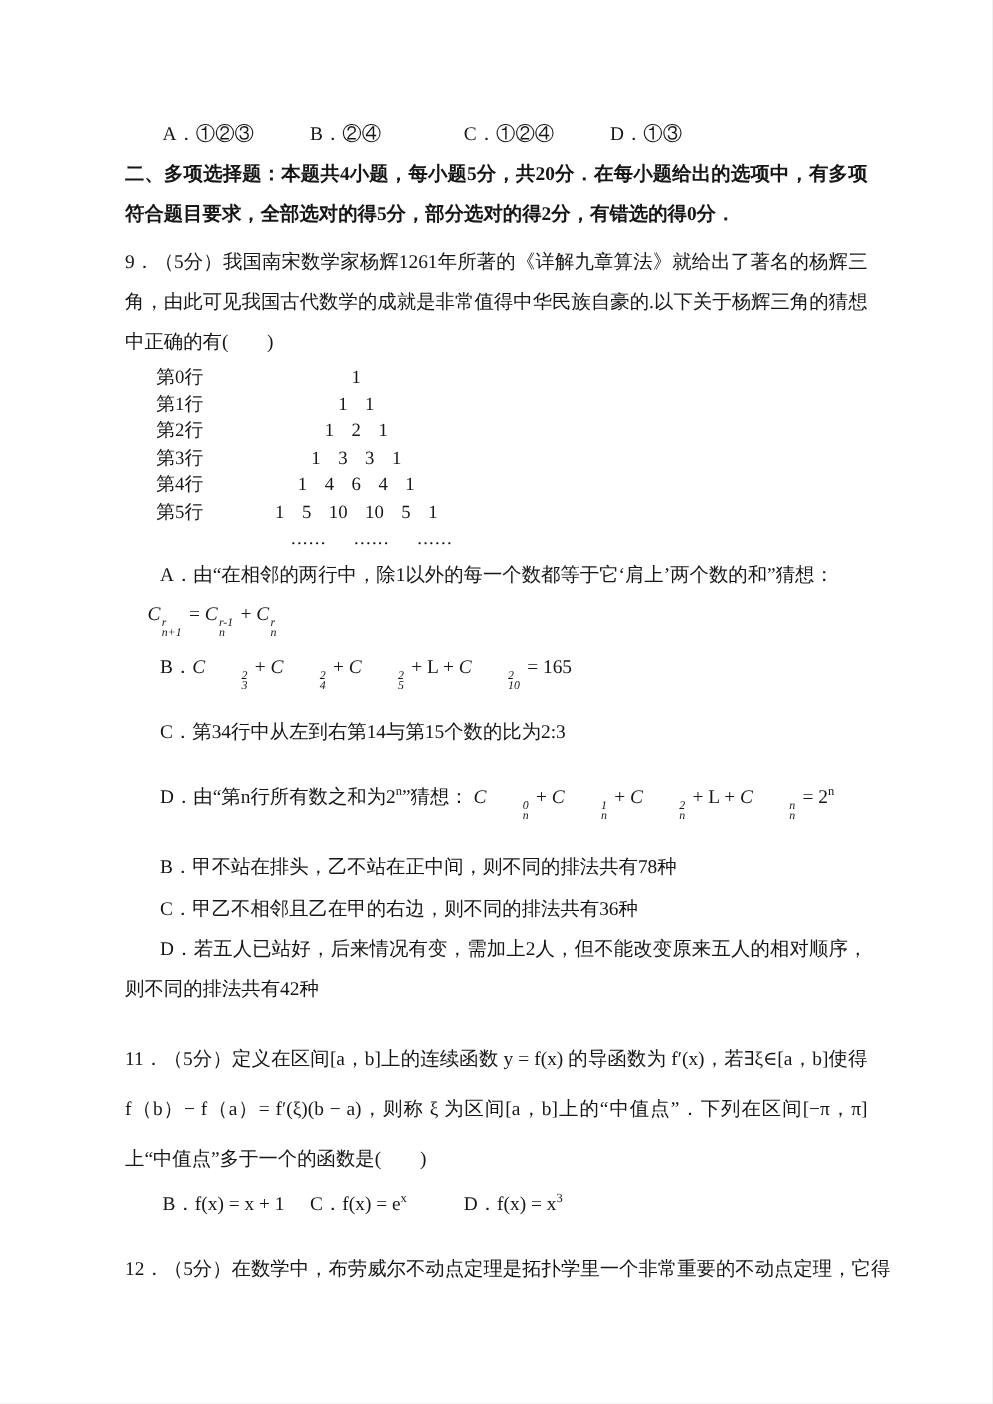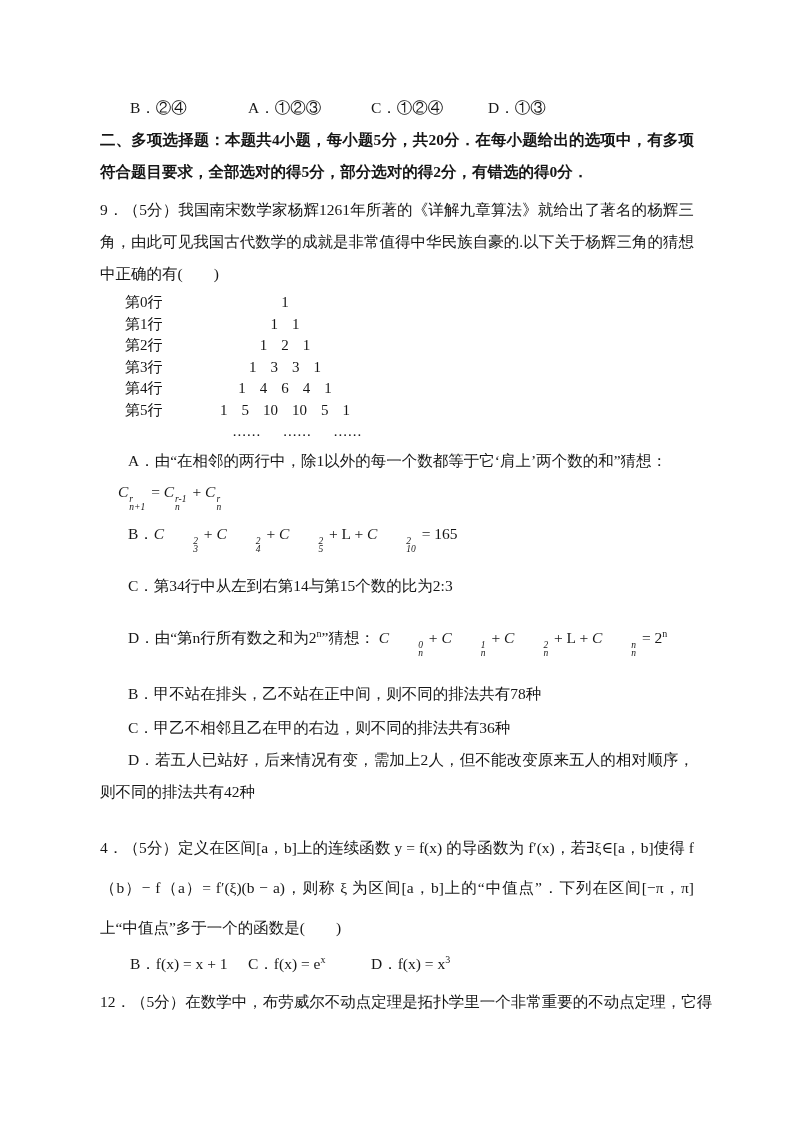--- a/index.html
+++ b/index.html
@@ -8,21 +8,21 @@
     box-sizing:border-box;padding:92px 100px 0 100px;
     font-family:"Liberation Serif","DejaVu Serif",serif;
     font-size:15.5px;line-height:32px;color:#161616;
     overflow:hidden;position:relative;
   }
   p{margin:0;text-align:justify;}
   .nowrap{white-space:nowrap;}
   .bold{font-weight:700;}
   .indent{text-indent:28px;}
   .mt2{margin-top:2px}.mt4{margin-top:20px}.mt6{margin-top:6px}
-  .mt8{margin-top:6px}.mt10{margin-top:10px}.mt12{margin-top:16px}
+  .mt8{margin-top:20px}.mt10{margin-top:10px}.mt12{margin-top:16px}
 
   .optrow{display:flex;padding-left:30px;white-space:nowrap;}
   .optrow > span:nth-child(1){width:118px;}
   .optrow > span:nth-child(2){width:123px;}
   .optrow > span:nth-child(3){width:117px;}
 
   .triangle{margin-top:2px;}
   .trow{position:relative;height:21.5px;line-height:21.5px;font-size:15px;}
   .tlabel{padding-left:25px;}
   .tvals{position:absolute;left:0;top:0;width:370px;text-align:center;}
@@ -38,22 +38,22 @@
     margin:0 2px 0 1px;text-align:left;
   }
   .fline{line-height:30px;padding-left:18px;}
 </style>
 </head>
 <body>
 
 <div class="page">
 
   <div class="optrow">
+    <span>A．①②③</span>
     <span>B．②④</span>
-    <span>A．①②③</span>
     <span>C．①②④</span>
     <span>D．①③</span>
   </div>
 
   <p class="bold">二、多项选择题：本题共4小题，每小题5分，共20分．在每小题给出的选项中，有多项符合题目要求，全部选对的得5分，部分选对的得2分，有错选的得0分．</p>
 
   <p class="mt6">9．（5分）我国南宋数学家杨辉1261年所著的《详解九章算法》就给出了著名的杨辉三角，由此可见我国古代数学的成就是非常值得中华民族自豪的.以下关于杨辉三角的猜想中正确的有(　　)</p>
 
   <div class="triangle">
     <div class="trow">
@@ -121,21 +121,21 @@
         <span>n</span>
       </span> + L  + <span class="cb">C</span><span class="ss">
         <span>n</span>
         <span>n</span>
       </span> = 2<sup>n</sup></p>
 
   <p class="mt4 indent nowrap">B．甲不站在排头，乙不站在正中间，则不同的排法共有78种</p>
   <p class="mt2 indent nowrap">C．甲乙不相邻且乙在甲的右边，则不同的排法共有36种</p>
   <p class="indent">D．若五人已站好，后来情况有变，需加上2人，但不能改变原来五人的相对顺序，则不同的排法共有42种</p>
 
-  <p class="mt4" style="line-height:40px;">4．（5分）定义在区间[a，b]上的连续函数 y = f(x) 的导函数为 f′(x)，若∃ξ∈[a，b]使得 f（b）− f（a）= f′(ξ)(b − a)，则称 ξ 为区间[a，b]上的“中值点”．下列在区间[−π，π]上“中值点”多于一个的函数是(　　)</p>
+  <p class="mt4" style="line-height:40px;">11．（5分）定义在区间[a，b]上的连续函数 y = f(x) 的导函数为 f′(x)，若∃ξ∈[a，b]使得 f（b）− f（a）= f′(ξ)(b − a)，则称 ξ 为区间[a，b]上的“中值点”．下列在区间[−π，π]上“中值点”多于一个的函数是(　　)</p>
   <div class="optrow fm">
     <span>B．f(x) = x + 1</span>
     <span>C．f(x) = e<sup>x</sup></span>
     <span>D．f(x) = x<sup>3</sup></span>
   </div>
 
   <p class="mt8 nowrap">12．（5分）在数学中，布劳威尔不动点定理是拓扑学里一个非常重要的不动点定理，它得</p>
 
 </div>
 

